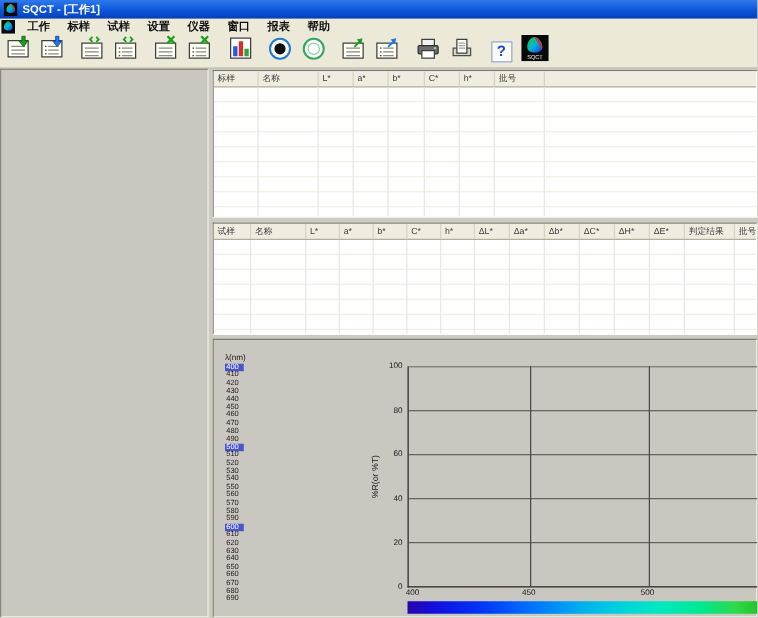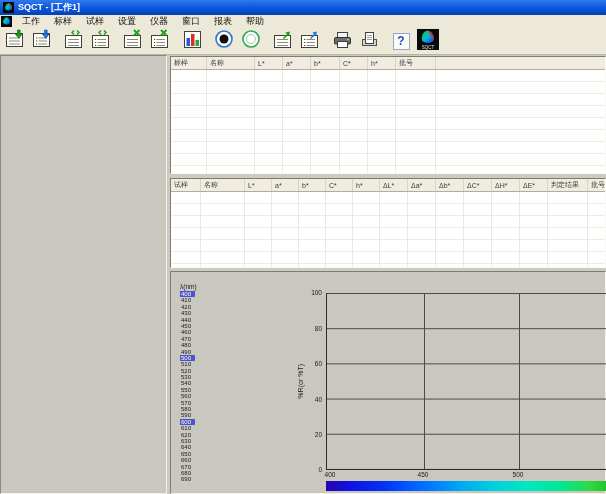--- a/index.html
+++ b/index.html
@@ -7,21 +7,21 @@
   body { font-family:"Liberation Sans", sans-serif; background:#CDCAC2; overflow:hidden; }
 
   
   .titlebar { height:15px; background:linear-gradient(180deg,#2F79EC 0%,#0C55DC 55%,#0540B4 100%);
     display:flex; align-items:center; gap:4px; padding:0 3px; color:#fff; font-weight:bold; font-size:9px; }
   .titlebar .app-ico { flex:0 0 auto; display:flex; }
 
   
   .menubar { height:13px; background:#ECE9D8; display:flex; align-items:center; font-size:9px; color:#111; padding-left:1px; }
   .menubar .doc-ico { margin-right:3px; display:flex; }
-  .menu-item { padding:0 7px; line-height:13px; cursor:default; }
+  .menu-item { padding:0 7px; line-height:13px; cursor:default;font-weight:bold; }
 
   
   .toolbar { height:27px; background:#ECE9D8; border-bottom:1px solid #B8B4A4; display:flex; align-items:center; padding-left:2px; gap:1px; }
   .tb-btn { width:26px; height:24px; display:flex; align-items:center; justify-content:center; background:transparent; border:1px solid transparent; }
   .tb-gap { width:4px; }
   .help-q { width:17px; height:17px; border:1px solid #96A6C8; background:#FBFBF6; color:#2048C8; font-weight:bold; font-size:12px; display:flex; align-items:center; justify-content:center; }
 
   
   .main { display:flex; height:439px; background:#CDCAC2; }
   .left-panel { width:167px; background:#C9C7C0; border:1px solid; border-color:#8A877C #F4F2EA #F4F2EA #8A877C; }

